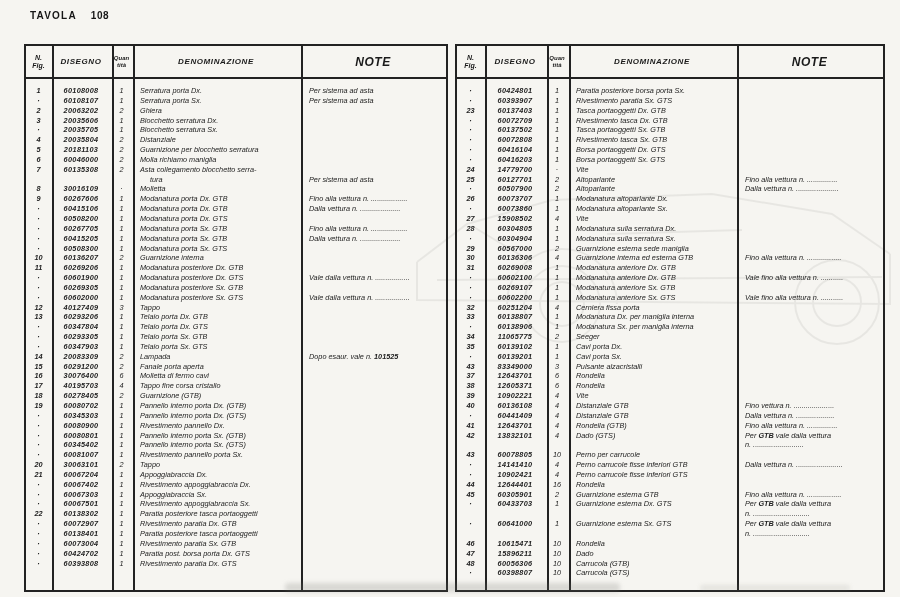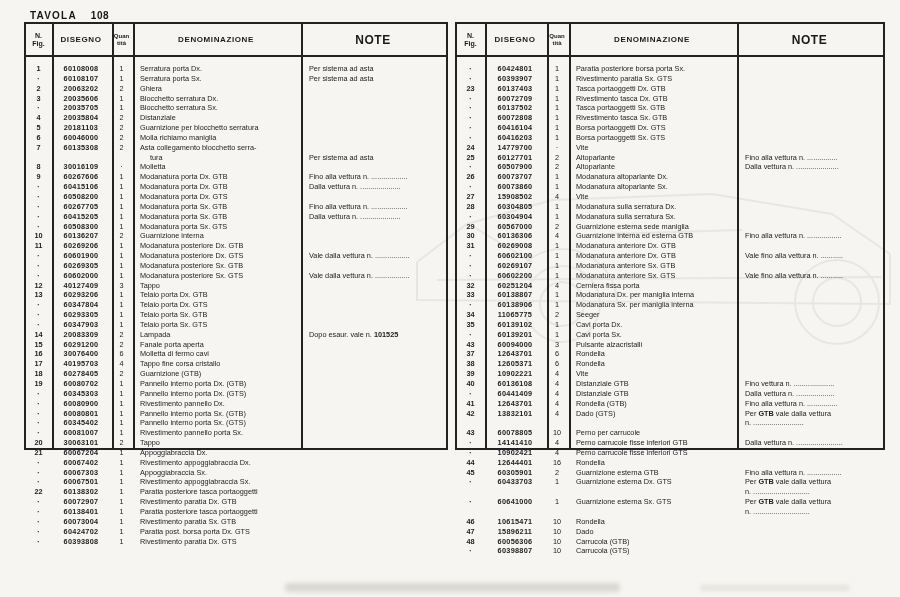--- a/index.html
+++ b/index.html
@@ -12,22 +12,22 @@
     overflow:hidden;
   }
   .page { position:absolute; inset:0; }
   .title {
     position:absolute; left:30px; top:10px;
     font-size:10px; font-weight:bold; letter-spacing:1.2px; color:#161616;
   }
   .title .num { margin-left:14px; letter-spacing:0.5px; }
 
   .tbl {
-    position:absolute; top:22px; height:428px;
-    border:2px solid #222; background:transparent;
+    position:absolute; top:44px; height:548px;
+    border:2px solid #222; background:transparent;font-style:italic;
   }
   .tbl-left  { left:24px;  width:424px; }
   .tbl-right { left:455px; width:430px; }
 
   .hdr {
     display:grid; height:33px;
     border-bottom:2px solid #222;
     align-items:center;
   }
   .tbl-left  .hdr, .tbl-left  .row { grid-template-columns:25px 60px 21px 168px 1fr; }
@@ -678,21 +678,21 @@
         </div>
         <div class="row">
           <div class="cell fig">·</div>
           <div class="cell dis">60139201</div>
           <div class="cell qty">1</div>
           <div class="cell den">Cavi porta Sx.</div>
           <div class="cell note"></div>
         </div>
         <div class="row">
           <div class="cell fig">43</div>
-          <div class="cell dis">60094000</div>
+          <div class="cell dis">83349000</div>
           <div class="cell qty">3</div>
           <div class="cell den">Pulsante alzacristalli</div>
           <div class="cell note"></div>
         </div>
         <div class="row">
           <div class="cell fig">37</div>
           <div class="cell dis">12643701</div>
           <div class="cell qty">6</div>
           <div class="cell den">Rondella</div>
           <div class="cell note"></div>

